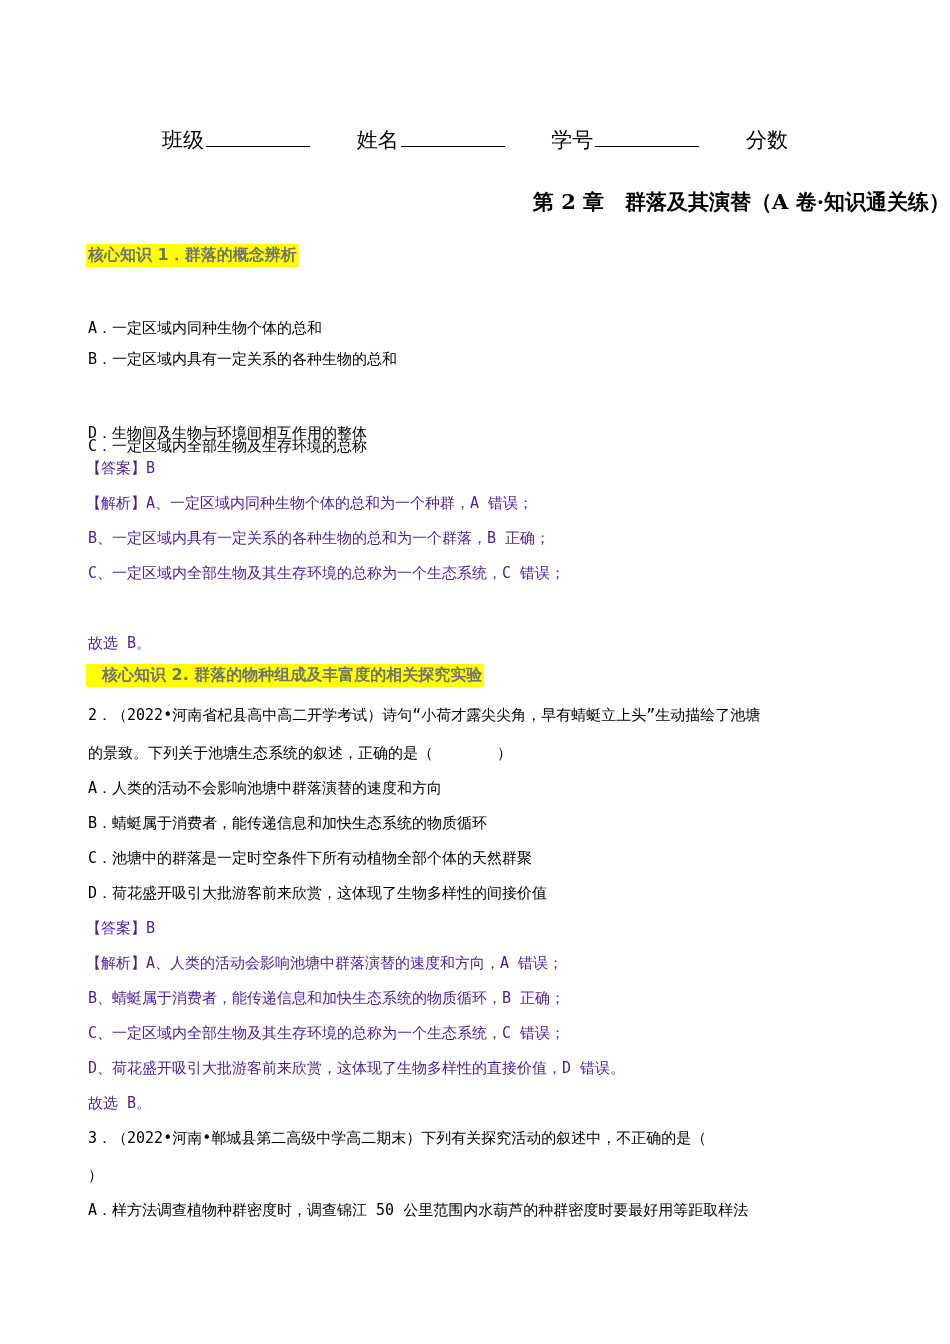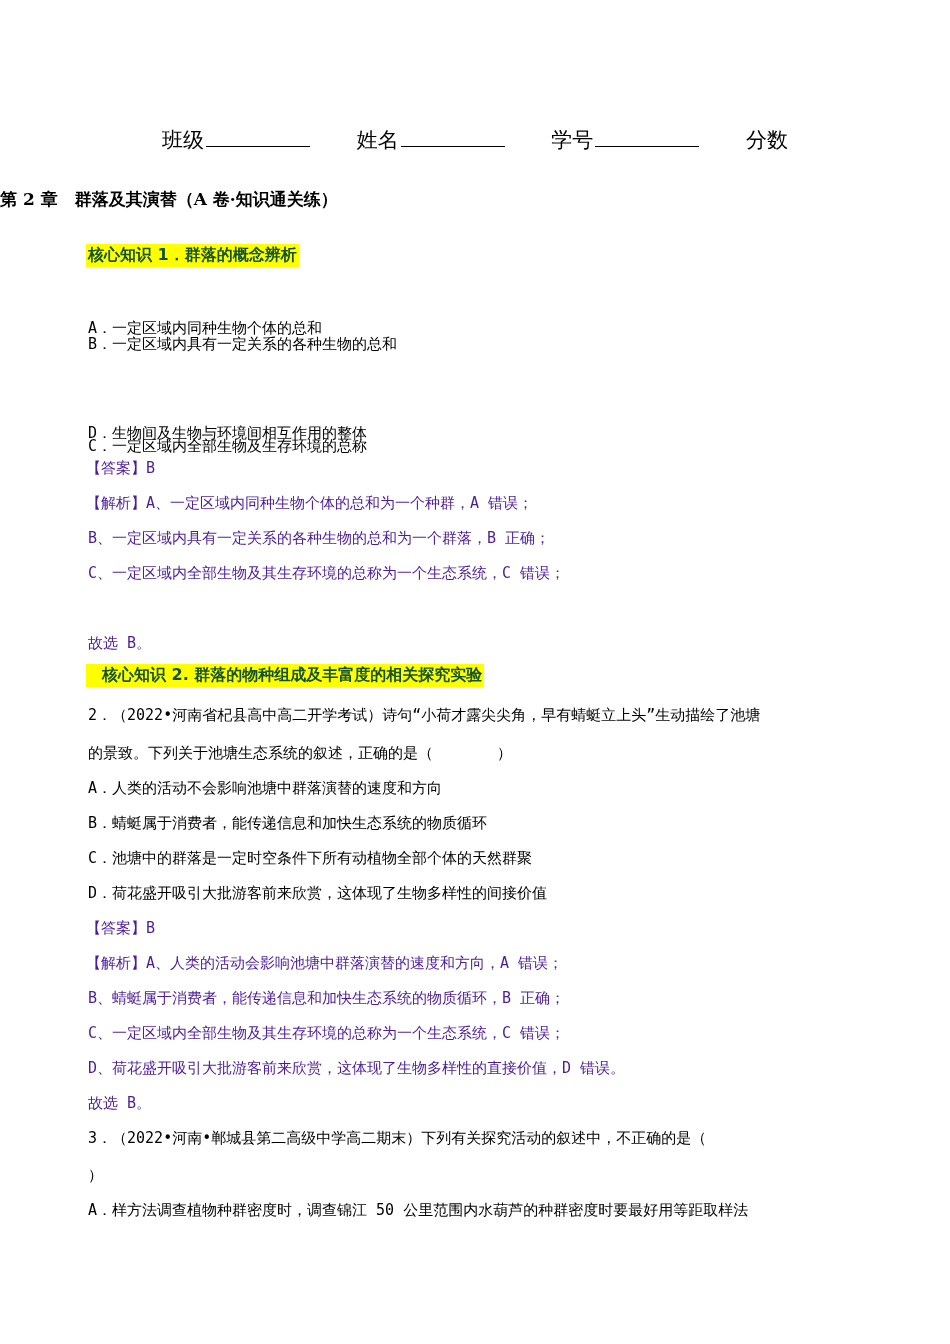--- a/index.html
+++ b/index.html
@@ -3,47 +3,47 @@
 <meta charset="utf-8">
 <style>
   html, body { margin: 0; padding: 0; background: #ffffff; }
   body { width: 950px; height: 1344px; position: relative; overflow: hidden;
          font-family: "DejaVu Serif", "Liberation Serif", serif; color: #000; }
   .page { position: absolute; left: 0; top: 0; width: 950px; height: 1272px; }
   .info-row { position: absolute; top: 126px; left: 0; width: 950px; text-align: center;
               font-size: 21px; font-family: "DejaVu Sans", sans-serif; white-space: nowrap; }
   .info-row .fld { display: inline-block; margin: 0 20px; }
   .info-row .blank { display: inline-block; width: 104px; border-bottom: 1.5px solid #000; height: 20px; vertical-align: baseline; margin-left: 2px; }
-  .title { position: absolute; top: 188px; left: 0; width: 950px; text-align: left;
-           font-size: 17px; font-weight: bold; font-family: "DejaVu Serif", serif; }
+  .title { position: absolute; top: 188px; left: 0; width: 950px; text-align: right;
+           font-size: 21px; font-weight: bold; font-family: "DejaVu Serif", serif; }
   .line { position: absolute; left: 88px; font-size: 15px; white-space: nowrap;
           font-family: "DejaVu Sans Mono", "Liberation Mono", monospace; letter-spacing: 0px; }
   .red { color: #4c1d95; }
-  .sec { position: absolute; left: 86px; font-size: 16px; font-weight: bold; color: #14532d;
+  .sec { position: absolute; left: 86px; font-size: 16px; font-weight: bold; color: #737373;
          background: #ffff00; padding: 1px 2px; font-family: "DejaVu Sans", sans-serif; white-space: nowrap; }
   .paren-gap { display: inline-block; width: 64px; }
 </style>
 </head>
 <body>
 
 <div class="page">
 
   <div class="info-row">
     <span class="fld"><span>班级</span><span class="blank"></span></span>
     <span class="fld"><span>姓名</span><span class="blank"></span></span>
     <span class="fld"><span>学号</span><span class="blank"></span></span>
     <span class="fld"><span>分数</span></span>
   </div>
 
   <div class="title">第 2 章　群落及其演替（A 卷·知识通关练）</div>
 
   <div class="sec" style="top:244px;">核心知识 1．群落的概念辨析</div>
 
   <div class="line" style="top:319px;">A．一定区域内同种生物个体的总和</div>
-  <div class="line" style="top:335px;">B．一定区域内具有一定关系的各种生物的总和</div>
+  <div class="line" style="top:350px;">B．一定区域内具有一定关系的各种生物的总和</div>
   <div class="line" style="top:389px;margin-top:48px;">C．一定区域内全部生物及生存环境的总称</div>
   <div class="line" style="top:424px;">D．生物间及生物与环境间相互作用的整体</div>
   <div class="line red" style="top:459px; left:86px;">【答案】B</div>
   <div class="line red" style="top:494px; left:86px;">【解析】A、一定区域内同种生物个体的总和为一个种群，A 错误；</div>
   <div class="line red" style="top:529px;">B、一定区域内具有一定关系的各种生物的总和为一个群落，B 正确；</div>
   <div class="line red" style="top:564px;">C、一定区域内全部生物及其生存环境的总称为一个生态系统，C 错误；</div>
   <div class="line red" style="top:634px;">故选 B。</div>
 
   <div class="sec" style="top:664px;padding-left:16px;">核心知识 2. 群落的物种组成及丰富度的相关探究实验</div>
 

